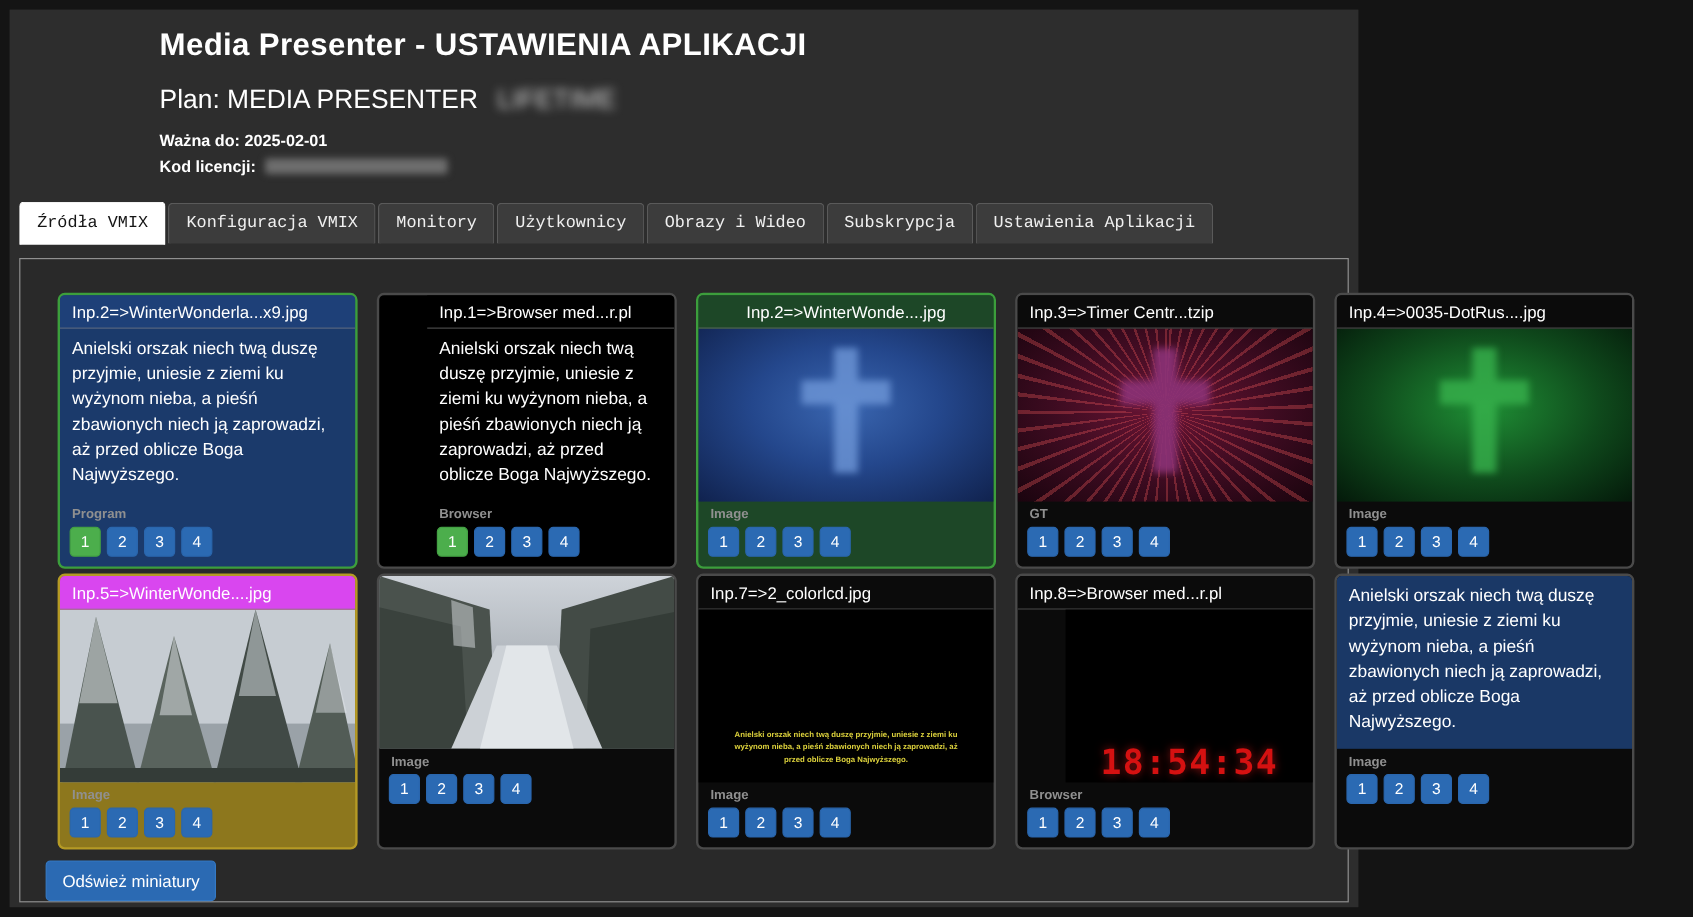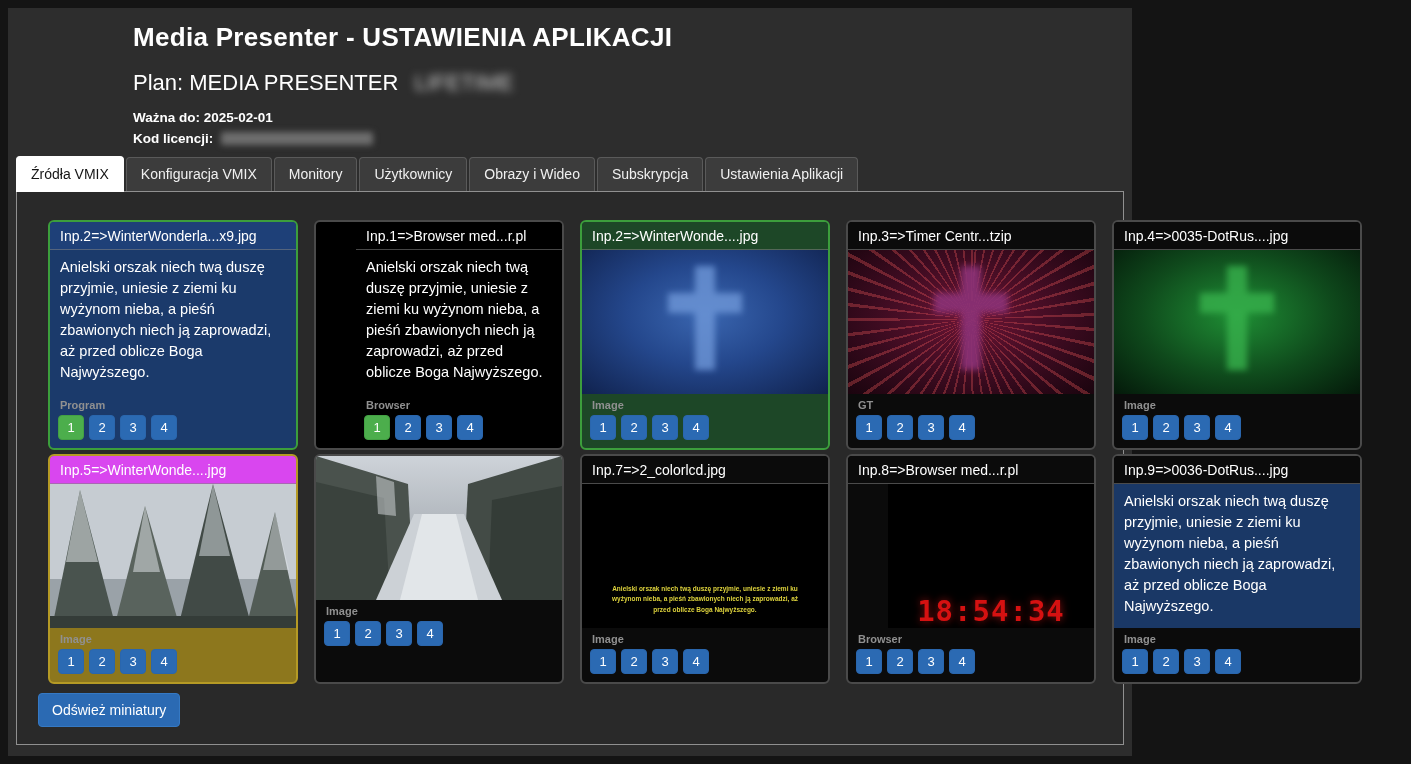--- a/index.html
+++ b/index.html
@@ -6,38 +6,38 @@
   html, body {
     width: 1411px; height: 764px;
     background: #141414;
     font-family: "Liberation Sans", sans-serif;
     overflow: hidden;
   }
   .page {
     position: absolute; left: 8px; top: 8px;
     width: 1124px; height: 748px;
     background: #2d2d2d;
-    display: flex; flex-direction: column;
+    display: flex; flex-direction: column; gap: 12px;
   }
   
   .header { padding: 14px 0 0 125px; color: #fff; }
   .app-title { font-size: 26px; font-weight: bold; letter-spacing: .3px; margin-bottom: 17px; }
   .plan-line { font-size: 22px; margin-bottom: 14px; }
   .blur-badge { color: #cfcfcf; filter: blur(4px); margin-left: 10px; }
   .meta-line { font-size: 13.5px; font-weight: bold; margin-bottom: 6px; }
   .license-line { font-size: 13.5px; font-weight: bold; margin-bottom: 9px; display: flex; align-items: center; }
   .license-blur { display: inline-block; width: 152px; height: 13px; margin-left: 8px; background: #6e6e6e; filter: blur(3px); border-radius: 2px; }
   
   .tabs { display: flex; align-items: flex-end; padding-left: 8px; position: relative; z-index: 2; }
   .tab {
     font-size: 14px; color: #f0f0f0; background: #3c3c3c;
     border: 1px solid #5a5a5a; border-bottom: none;
     border-radius: 4px 4px 0 0;
     padding: 8px 14px 9px; margin-right: 2px;
-    cursor: pointer; font-family: Liberation Sans, sans-serif; position: relative;
+    cursor: pointer; font-family: Liberation Mono, monospace; position: relative;
   }
   .tab.active { background: #fff; color: #151515; border-color: #fff; top: 1px; padding-top: 9px; padding-bottom: 10px; }
   
   .panel { flex: 1; margin: 0 8px 11px; border: 1px solid #909090; background: #292929; position: relative; z-index: 1; }
   .grid { display: grid; grid-template-columns: repeat(5, 250px); column-gap: 16px; row-gap: 4px; padding: 28px 0 0 31px; }
   
   .card { width: 250px; border: 2px solid #c2410c; border-radius: 6px; overflow: hidden; background: #0b0b0b; }
   .card-title { color: #fff; font-size: 14px; padding: 6px 10px 5px; border-bottom: 1px solid rgba(130,130,130,.55); white-space: nowrap; overflow: hidden; }
   .thumb { height: 144px; position: relative; overflow: hidden; }
   .prayer { color: #fff; font-size: 14.5px; line-height: 1.45; padding: 7px 10px; }
@@ -120,21 +120,21 @@
           </div>
     <div class="card-type">Browser</div>
     <div class="btn-row">
             <button class="mon-btn active">1</button>
             <button class="mon-btn">2</button>
             <button class="mon-btn">3</button>
             <button class="mon-btn">4</button>
           </div>
   </div>
         <div class="card" style="background: rgb(29, 71, 39); border-color: rgb(60, 158, 60);">
-    <div class="card-title" style="background: rgb(29, 71, 39);">Inp.2=&gt;WinterWonde....jpg</div>
+    <div class="card-title" style="background: rgb(29, 71, 39); text-align: center;">Inp.2=&gt;WinterWonde....jpg</div>
     <div class="thumb thumb-cross-blue">
             <div class="cross c-blue"></div>
           </div>
     <div class="card-type">Image</div>
     <div class="btn-row">
             <button class="mon-btn">1</button>
             <button class="mon-btn">2</button>
             <button class="mon-btn">3</button>
             <button class="mon-btn">4</button>
           </div>
@@ -234,21 +234,20 @@
           </div>
     <div class="card-type">Browser</div>
     <div class="btn-row">
             <button class="mon-btn">1</button>
             <button class="mon-btn">2</button>
             <button class="mon-btn">3</button>
             <button class="mon-btn">4</button>
           </div>
   </div>
         <div class="card" style="background: rgb(11, 11, 11); border-color: rgb(74, 74, 74);">
-    <div class="card-title" style="background: rgb(11, 11, 11);">Inp.9=&gt;0036-DotRus....jpg</div>
     <div class="thumb thumb-navy">
             <div class="prayer">Anielski orszak niech twą duszę przyjmie, uniesie z ziemi ku wyżynom nieba, a pieśń zbawionych niech ją zaprowadzi, aż przed oblicze Boga Najwyższego.</div>
           </div>
     <div class="card-type">Image</div>
     <div class="btn-row">
             <button class="mon-btn">1</button>
             <button class="mon-btn">2</button>
             <button class="mon-btn">3</button>
             <button class="mon-btn">4</button>
           </div>

